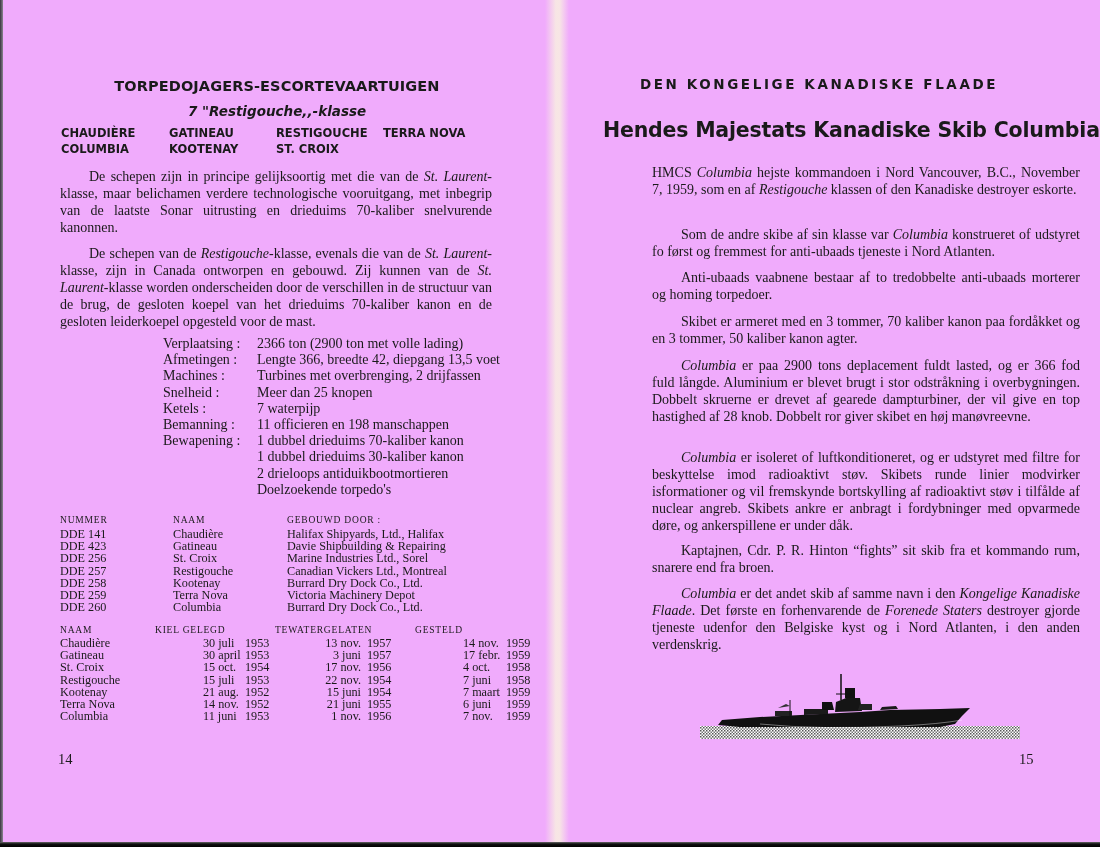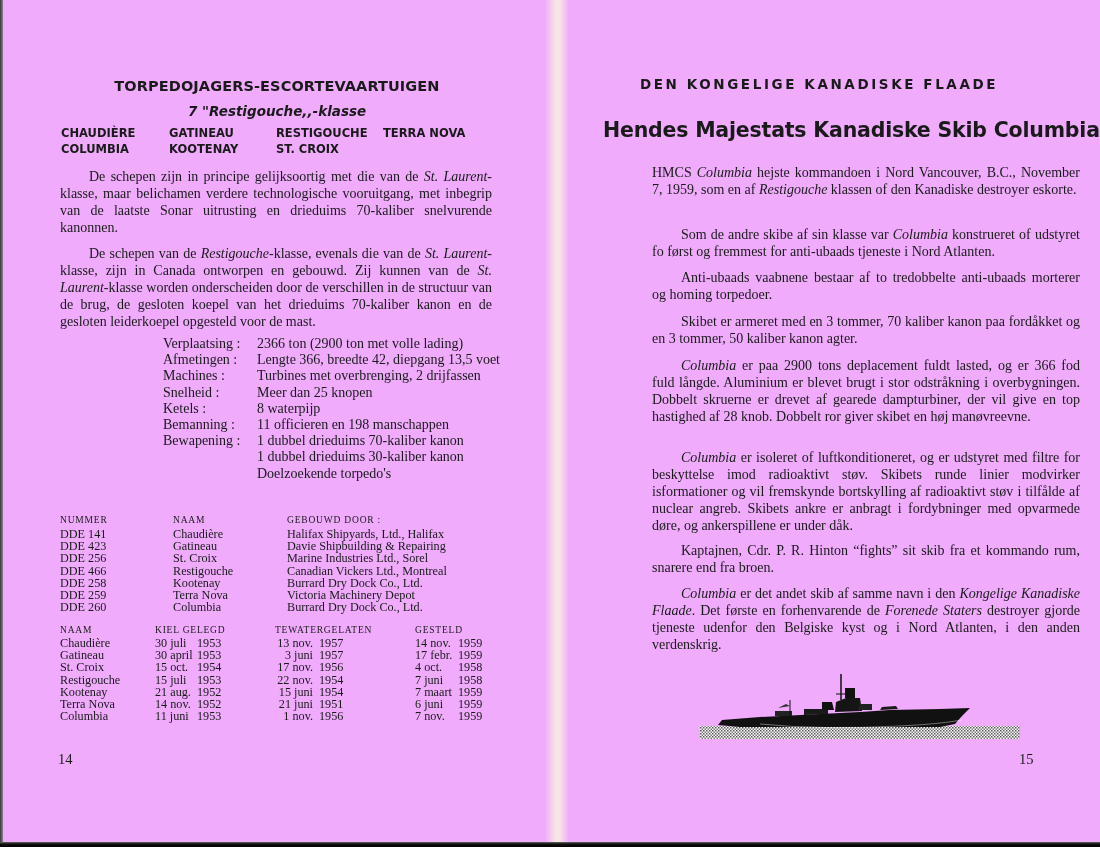--- a/index.html
+++ b/index.html
@@ -39,21 +39,21 @@
   .tbl { position: absolute; font-size: 12.2px; line-height: 12.2px; }
   .tbl .hdr { font-size: 9.5px; letter-spacing: 0.8px; }
   .tbl .trow { display: flex; height: 12.2px; white-space: nowrap; }
   .t1 { top: 514px; left: 0; width: 440px; }
   .t1 .a { width: 113px; } .t1 .b { width: 114px; } .t1 .c { width: 210px; }
   .t1 .hdr-row { height: 14px; }
 
   .t2 { top: 624px; left: 0; width: 440px; }
   .t2 .hdr-row { height: 13px; }
   .t2 .a { width: 95px; } .t2 .b { width: 120px; } .t2 .c { width: 140px; } .t2 .d { width: 80px; }
-  .t2 .dd { display: inline-block; }
+  .t2 .dd { display: inline-block; margin-left: 48px; }
   .t2 .b .dd { width: 42px; } .t2 .c .dd { width: 38px; text-align: right; margin-right: 6px; } .t2 .d .dd { width: 43px; }
   .t2 .b .yy { display: inline-block; text-align: right; }
 
   .pnum { position: absolute; top: 751px; font-size: 14.5px; }
   .pnum-left { left: -2px; }
   .pnum-right { left: 414px; }
 
   
   .r-running { position: absolute; top: 76px; left: 0; width: 428px; text-align: center; font-size: 13.5px; font-weight: bold; letter-spacing: 2.6px; }
   .r-title { position: absolute; top: 118px; left: -2px; width: 432px; font-size: 20.5px; font-weight: bold; white-space: nowrap; letter-spacing: -0.2px; }
@@ -111,33 +111,37 @@
         <div class="srow">
           <span class="slabel">Machines :</span>
           <span class="sval">Turbines met overbrenging, 2 drijfassen</span>
         </div>
         <div class="srow">
           <span class="slabel">Snelheid :</span>
           <span class="sval">Meer dan 25 knopen</span>
         </div>
         <div class="srow">
           <span class="slabel">Ketels :</span>
-          <span class="sval">8 waterpijp</span>
+          <span class="sval">7 waterpijp</span>
         </div>
         <div class="srow">
           <span class="slabel">Bemanning :</span>
           <span class="sval">11 officieren en 198 manschappen</span>
         </div>
         <div class="srow">
           <span class="slabel">Bewapening :</span>
           <span class="sval">1 dubbel drieduims 70-kaliber kanon</span>
         </div>
         <div class="srow">
           <span class="slabel"></span>
           <span class="sval">1 dubbel drieduims 30-kaliber kanon</span>
+        </div>
+        <div class="srow">
+          <span class="slabel"></span>
+          <span class="sval">2 drieloops antiduikbootmortieren</span>
         </div>
         <div class="srow">
           <span class="slabel"></span>
           <span class="sval">Doelzoekende torpedo's</span>
         </div>
       </div>
 
     <div class="tbl t1">
       <div class="trow hdr-row">
         <span class="a hdr">NUMMER</span>
@@ -154,21 +158,21 @@
             <span class="a">DDE 423</span>
             <span class="b">Gatineau</span>
             <span class="c">Davie Shipbuilding &amp; Repairing</span>
           </div>
           <div class="trow">
             <span class="a">DDE 256</span>
             <span class="b">St. Croix</span>
             <span class="c">Marine Industries Ltd., Sorel</span>
           </div>
           <div class="trow">
-            <span class="a">DDE 466</span>
+            <span class="a">DDE 257</span>
             <span class="b">Restigouche</span>
             <span class="c">Canadian Vickers Ltd., Montreal</span>
           </div>
           <div class="trow">
             <span class="a">DDE 258</span>
             <span class="b">Kootenay</span>
             <span class="c">Burrard Dry Dock Co., Ltd.</span>
           </div>
           <div class="trow">
             <span class="a">DDE 259</span>
@@ -217,21 +221,21 @@
           </div>
           <div class="trow">
             <span class="a">Kootenay</span>
             <span class="b"><span class="dd">21 aug.</span><span class="yy">1952</span></span>
             <span class="c"><span class="dd">15 juni</span><span class="yy">1954</span></span>
             <span class="d"><span class="dd">7 maart</span><span class="yy">1959</span></span>
           </div>
           <div class="trow">
             <span class="a">Terra Nova</span>
             <span class="b"><span class="dd">14 nov.</span><span class="yy">1952</span></span>
-            <span class="c"><span class="dd">21 juni</span><span class="yy">1951</span></span>
+            <span class="c"><span class="dd">21 juni</span><span class="yy">1955</span></span>
             <span class="d"><span class="dd">6 juni</span><span class="yy">1959</span></span>
           </div>
           <div class="trow">
             <span class="a">Columbia</span>
             <span class="b"><span class="dd">11 juni</span><span class="yy">1953</span></span>
             <span class="c"><span class="dd">1 nov.</span><span class="yy">1956</span></span>
             <span class="d"><span class="dd">7 nov.</span><span class="yy">1959</span></span>
           </div>
         </div>
     </div>

